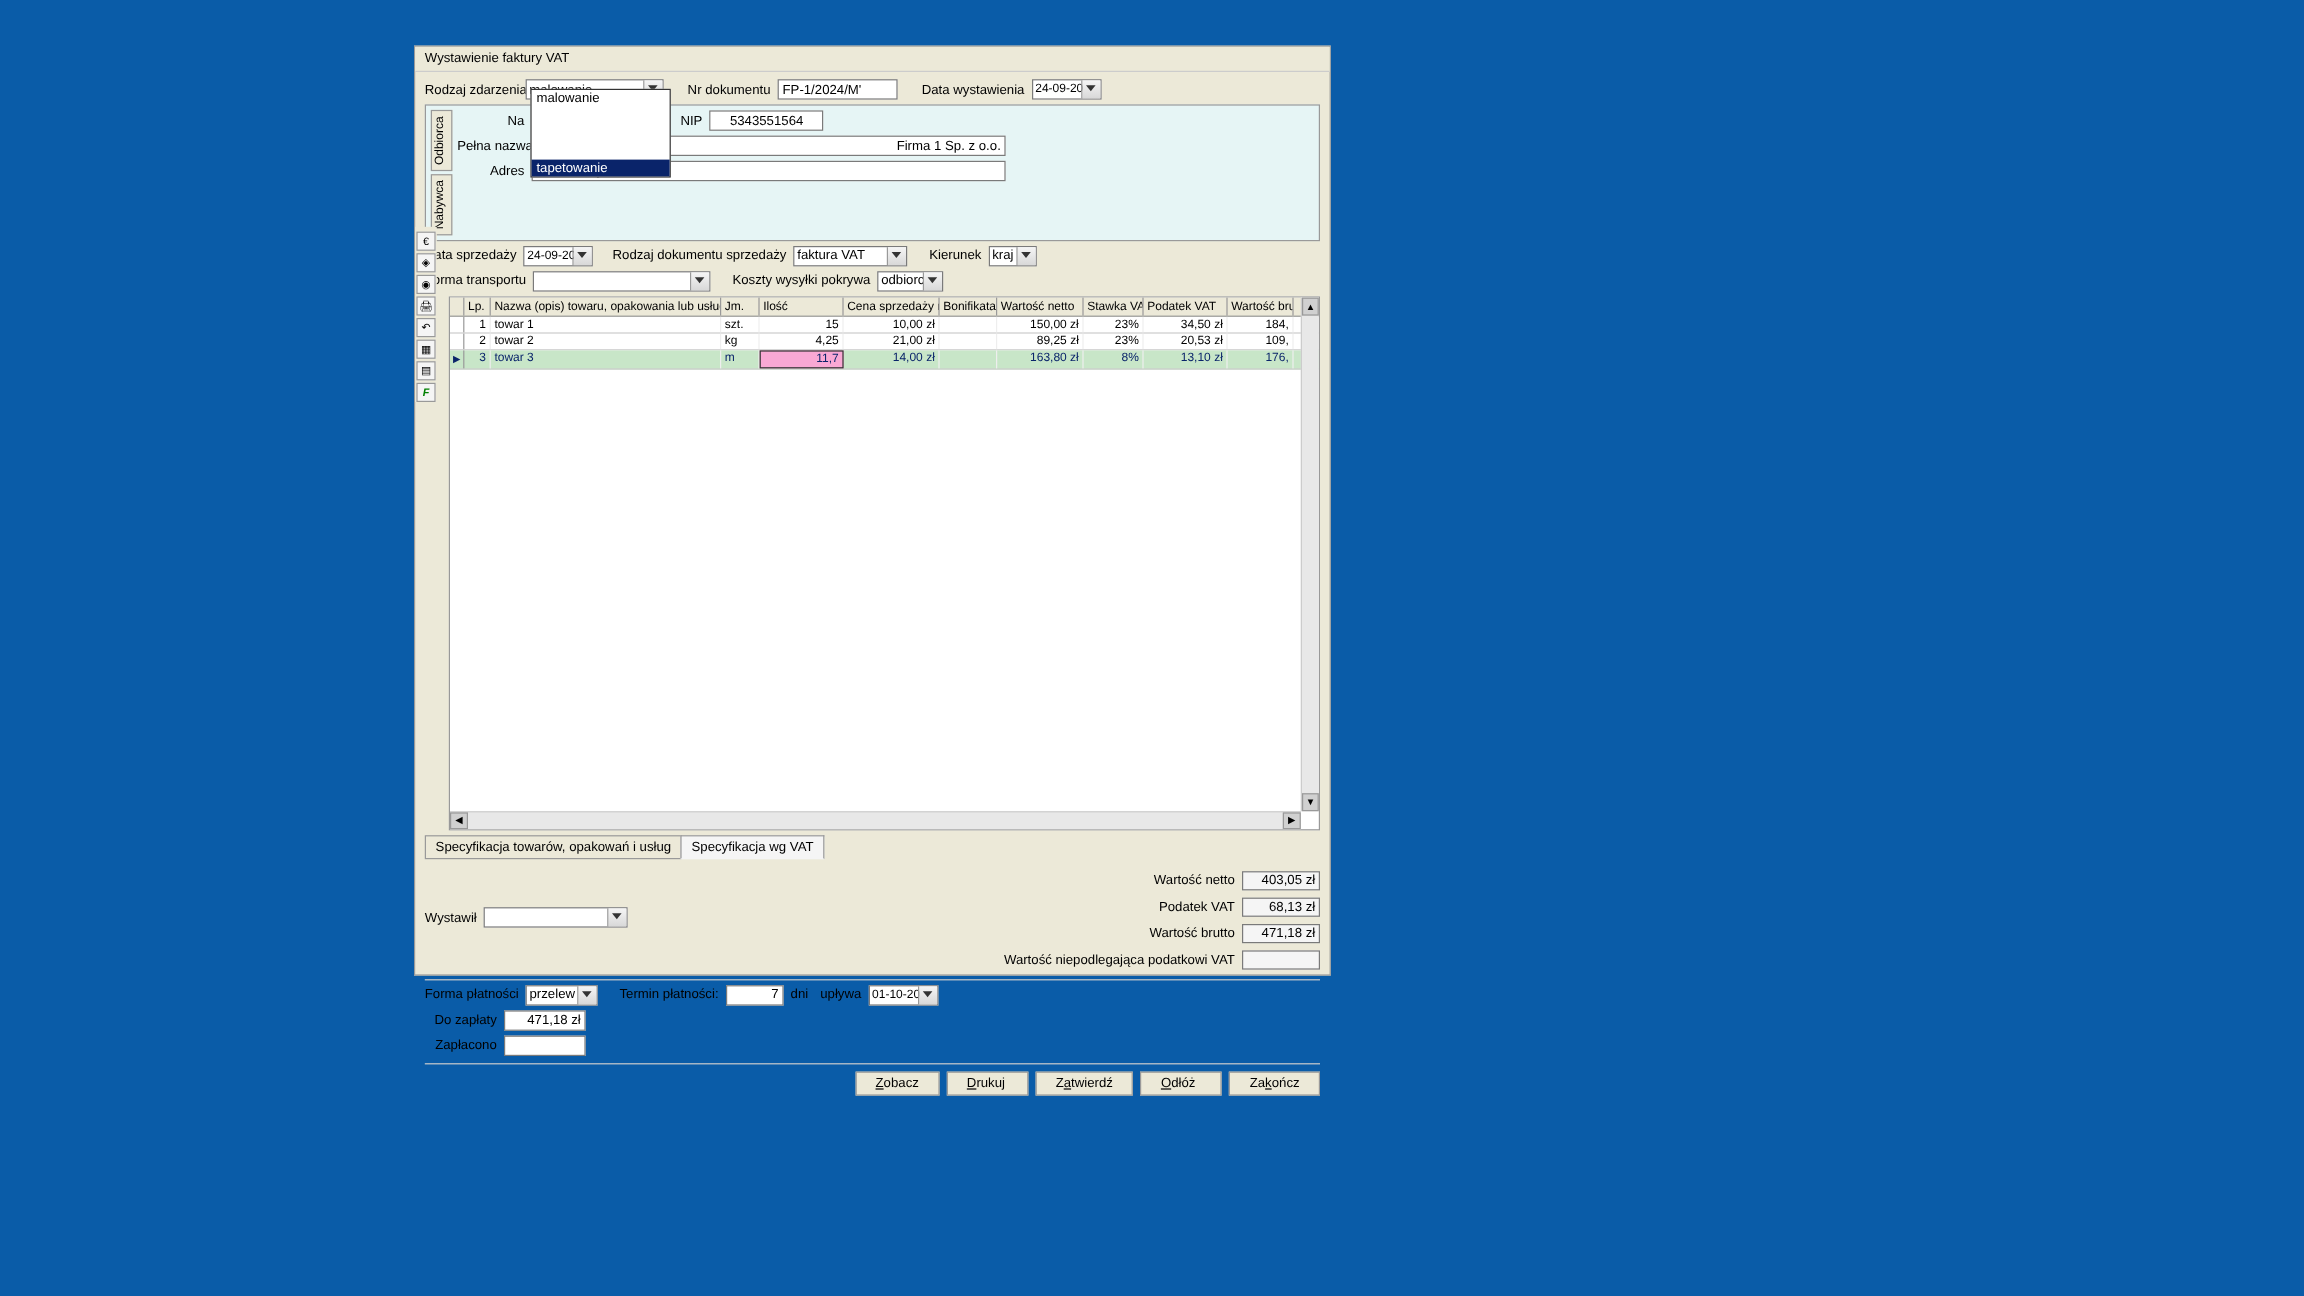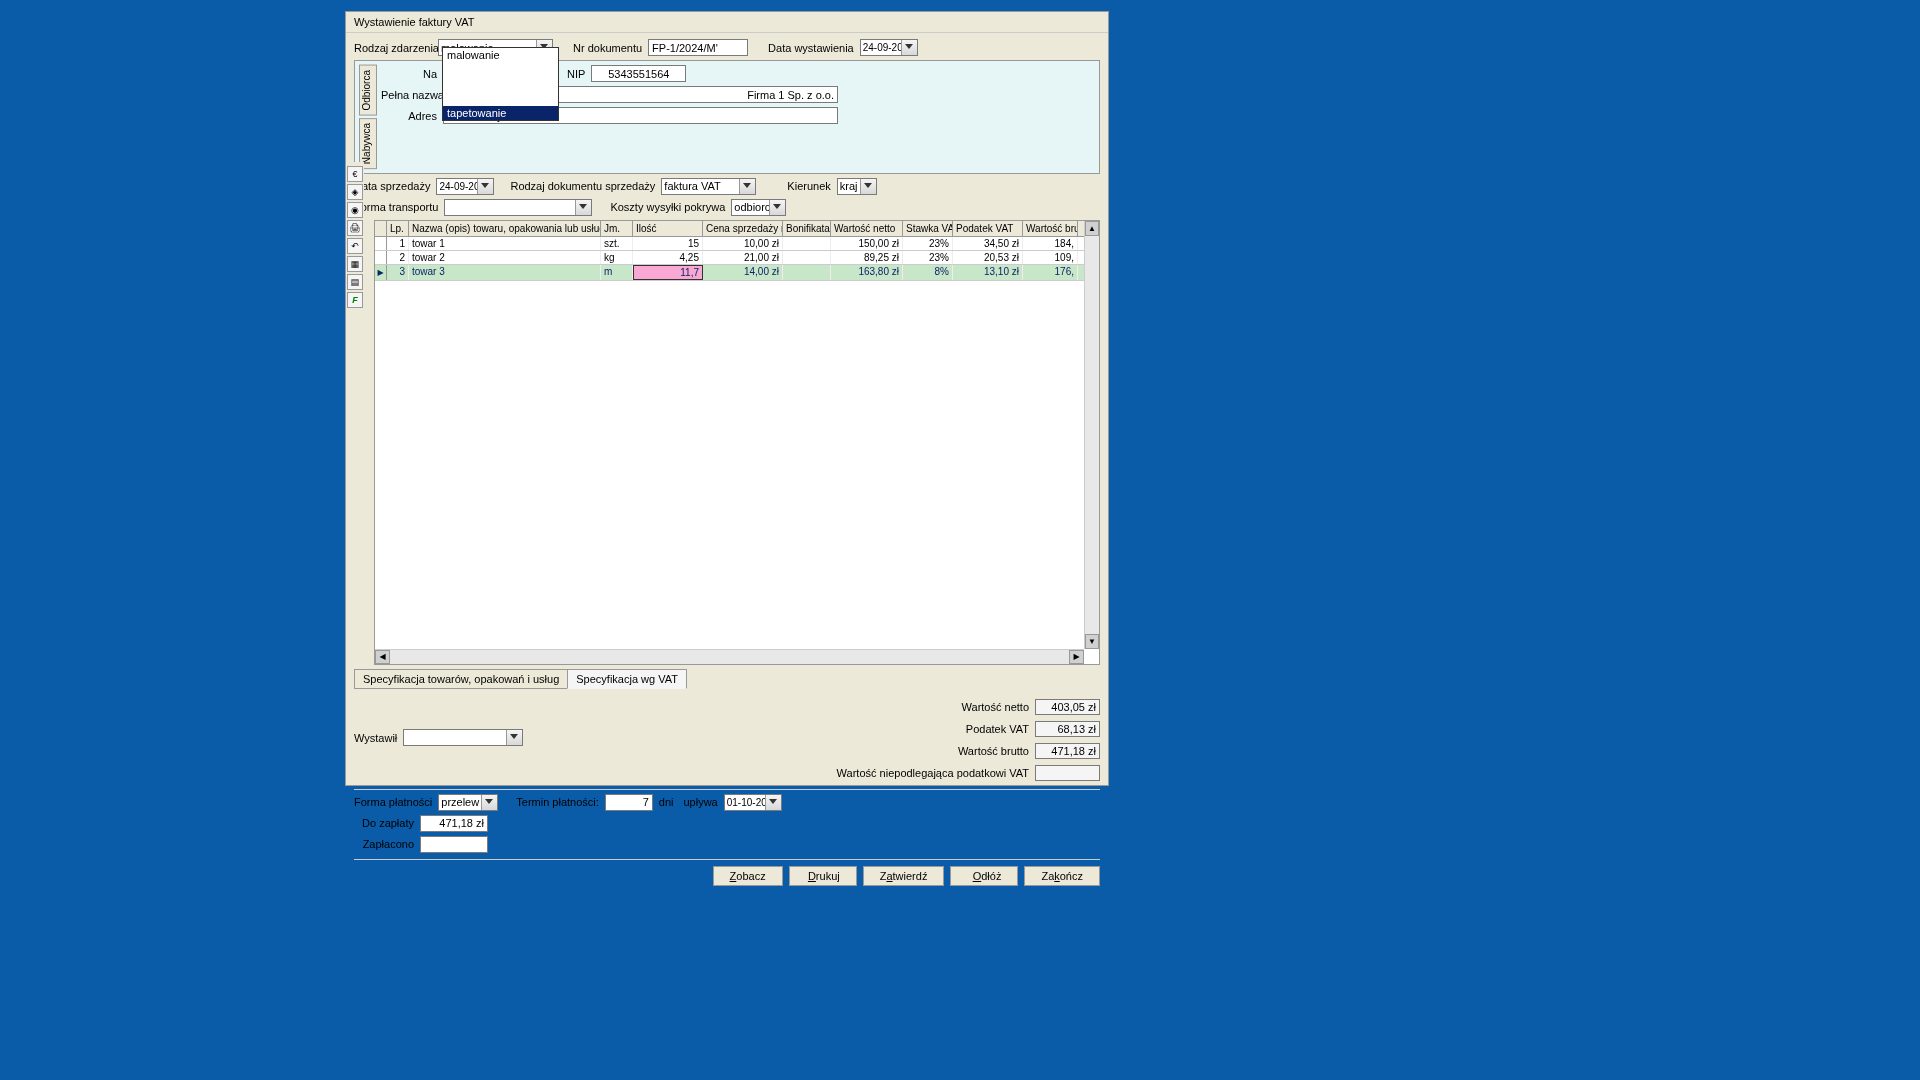--- a/index.html
+++ b/index.html
@@ -1,17 +1,17 @@
 <!DOCTYPE html>
 <html><head>
 <meta charset="utf-8">
 <style>
 * { box-sizing: border-box; margin: 0; padding: 0; font-family: Tahoma, sans-serif; font-size: 11px; }
 body { background: #0a5ca8; width: 1920px; height: 1080px; position: relative; }
-.window { position: absolute; left: 345px; top: 11px; width: 764px; height: 775px; background: #ece9d8; border: 1px solid #999; }
+.window { position: absolute; left: 345px; top: 38px; width: 764px; height: 775px; background: #ece9d8; border: 1px solid #999; }
 .titlebar { background: #ece9d8; padding: 4px 8px; border-bottom: 1px solid #ccc; }
 .content { padding: 6px 8px; }
 .row { display: flex; align-items: center; gap: 6px; margin-bottom: 4px; }
 .label { text-align: right; white-space: nowrap; }
 .input { border: 1px solid #7a7a7a; background: white; padding: 1px 3px; height: 17px; font-size: 11px; }
 .select { border: 1px solid #7a7a7a; background: white; padding: 0 2px; height: 17px; position: relative; display: flex; align-items: center; justify-content: space-between; }
 .select::after { content: ''; width: 15px; height: 15px; background: linear-gradient(#f5f5f5,#d8d8d8); border-left: 1px solid #999; display: flex; align-items: center; justify-content: center; position: absolute; right: 0; top: 0; }
 .select-arrow { position: absolute; right: 4px; top: 4px; width: 0; height: 0; border-left: 4px solid transparent; border-right: 4px solid transparent; border-top: 5px solid #333; z-index: 2; }
 .dropdown { position: absolute; background: white; border: 1px solid #333; z-index: 50; }
 .dropdown-item { padding: 1px 4px; cursor: pointer; }
@@ -36,21 +36,21 @@
 .hscroll { position: absolute; left: 0; right: 15px; bottom: 0; height: 15px; background: #e8e8e8; border-top: 1px solid #ccc; display:flex; }
 .hscroll .hsa { width: 15px; background: #d0d0d0; border: 1px solid #999; display:flex; align-items:center; justify-content:center; font-size:8px; }
 .row-marker { width: 12px; border-right: 1px solid #999; display: flex; align-items: center; justify-content: center; font-size: 8px; }
 .tabs { display: flex; margin-top: 4px; }
 .tab { padding: 3px 8px; border: 1px solid #999; background: #ece9d8; margin-right: -1px; cursor: pointer; }
 .tab.active { background: #f5f5f5; border-bottom-color: #f5f5f5; }
 .totals { display: flex; flex-direction: column; align-items: flex-end; gap: 2px; margin-top: 4px; }
 .totals .row { justify-content: flex-end; }
 .total-input { border: 1px solid #7a7a7a; background: #f5f5f5; padding: 1px 3px; text-align: right; width: 65px; height: 16px; }
 .buttons { display: flex; justify-content: flex-end; gap: 6px; margin-top: 6px; padding-top: 6px; border-top: 1px solid #ccc; }
-.btn { background: #ece9d8; border: 1px solid #999; padding: 3px 16px; cursor: pointer; min-width: 68px; text-align: right; }
+.btn { background: #ece9d8; border: 1px solid #999; padding: 3px 16px; cursor: pointer; min-width: 68px; text-align: left; }
 .underline { text-decoration: underline; }
 </style>
 </head>
 <body>
 
 <div class="window">
   <div class="titlebar">
     <span>Wystawienie faktury VAT</span>
   </div>
   <div class="content">
@@ -102,21 +102,21 @@
       <span class="label">Data sprzedaży</span>
       <div class="select" style="width:58px">
         <span style="font-size:10px">24-09-2024</span>
         <span class="select-arrow"></span>
       </div>
       <span class="label" style="margin-left:10px">Rodzaj dokumentu sprzedaży</span>
       <div class="select" style="width:95px">
         <span>faktura VAT</span>
         <span class="select-arrow"></span>
       </div>
-      <span class="label" style="margin-left:25px">Kierunek</span>
+      <span class="label" style="margin-left:12px">Kierunek</span>
       <div class="select" style="width:40px">
         <span>kraj</span>
         <span class="select-arrow"></span>
       </div>
     </div>
 
     <div class="row">
       <span class="label">Forma transportu</span>
       <div class="select" style="width:148px">
         <span></span>

